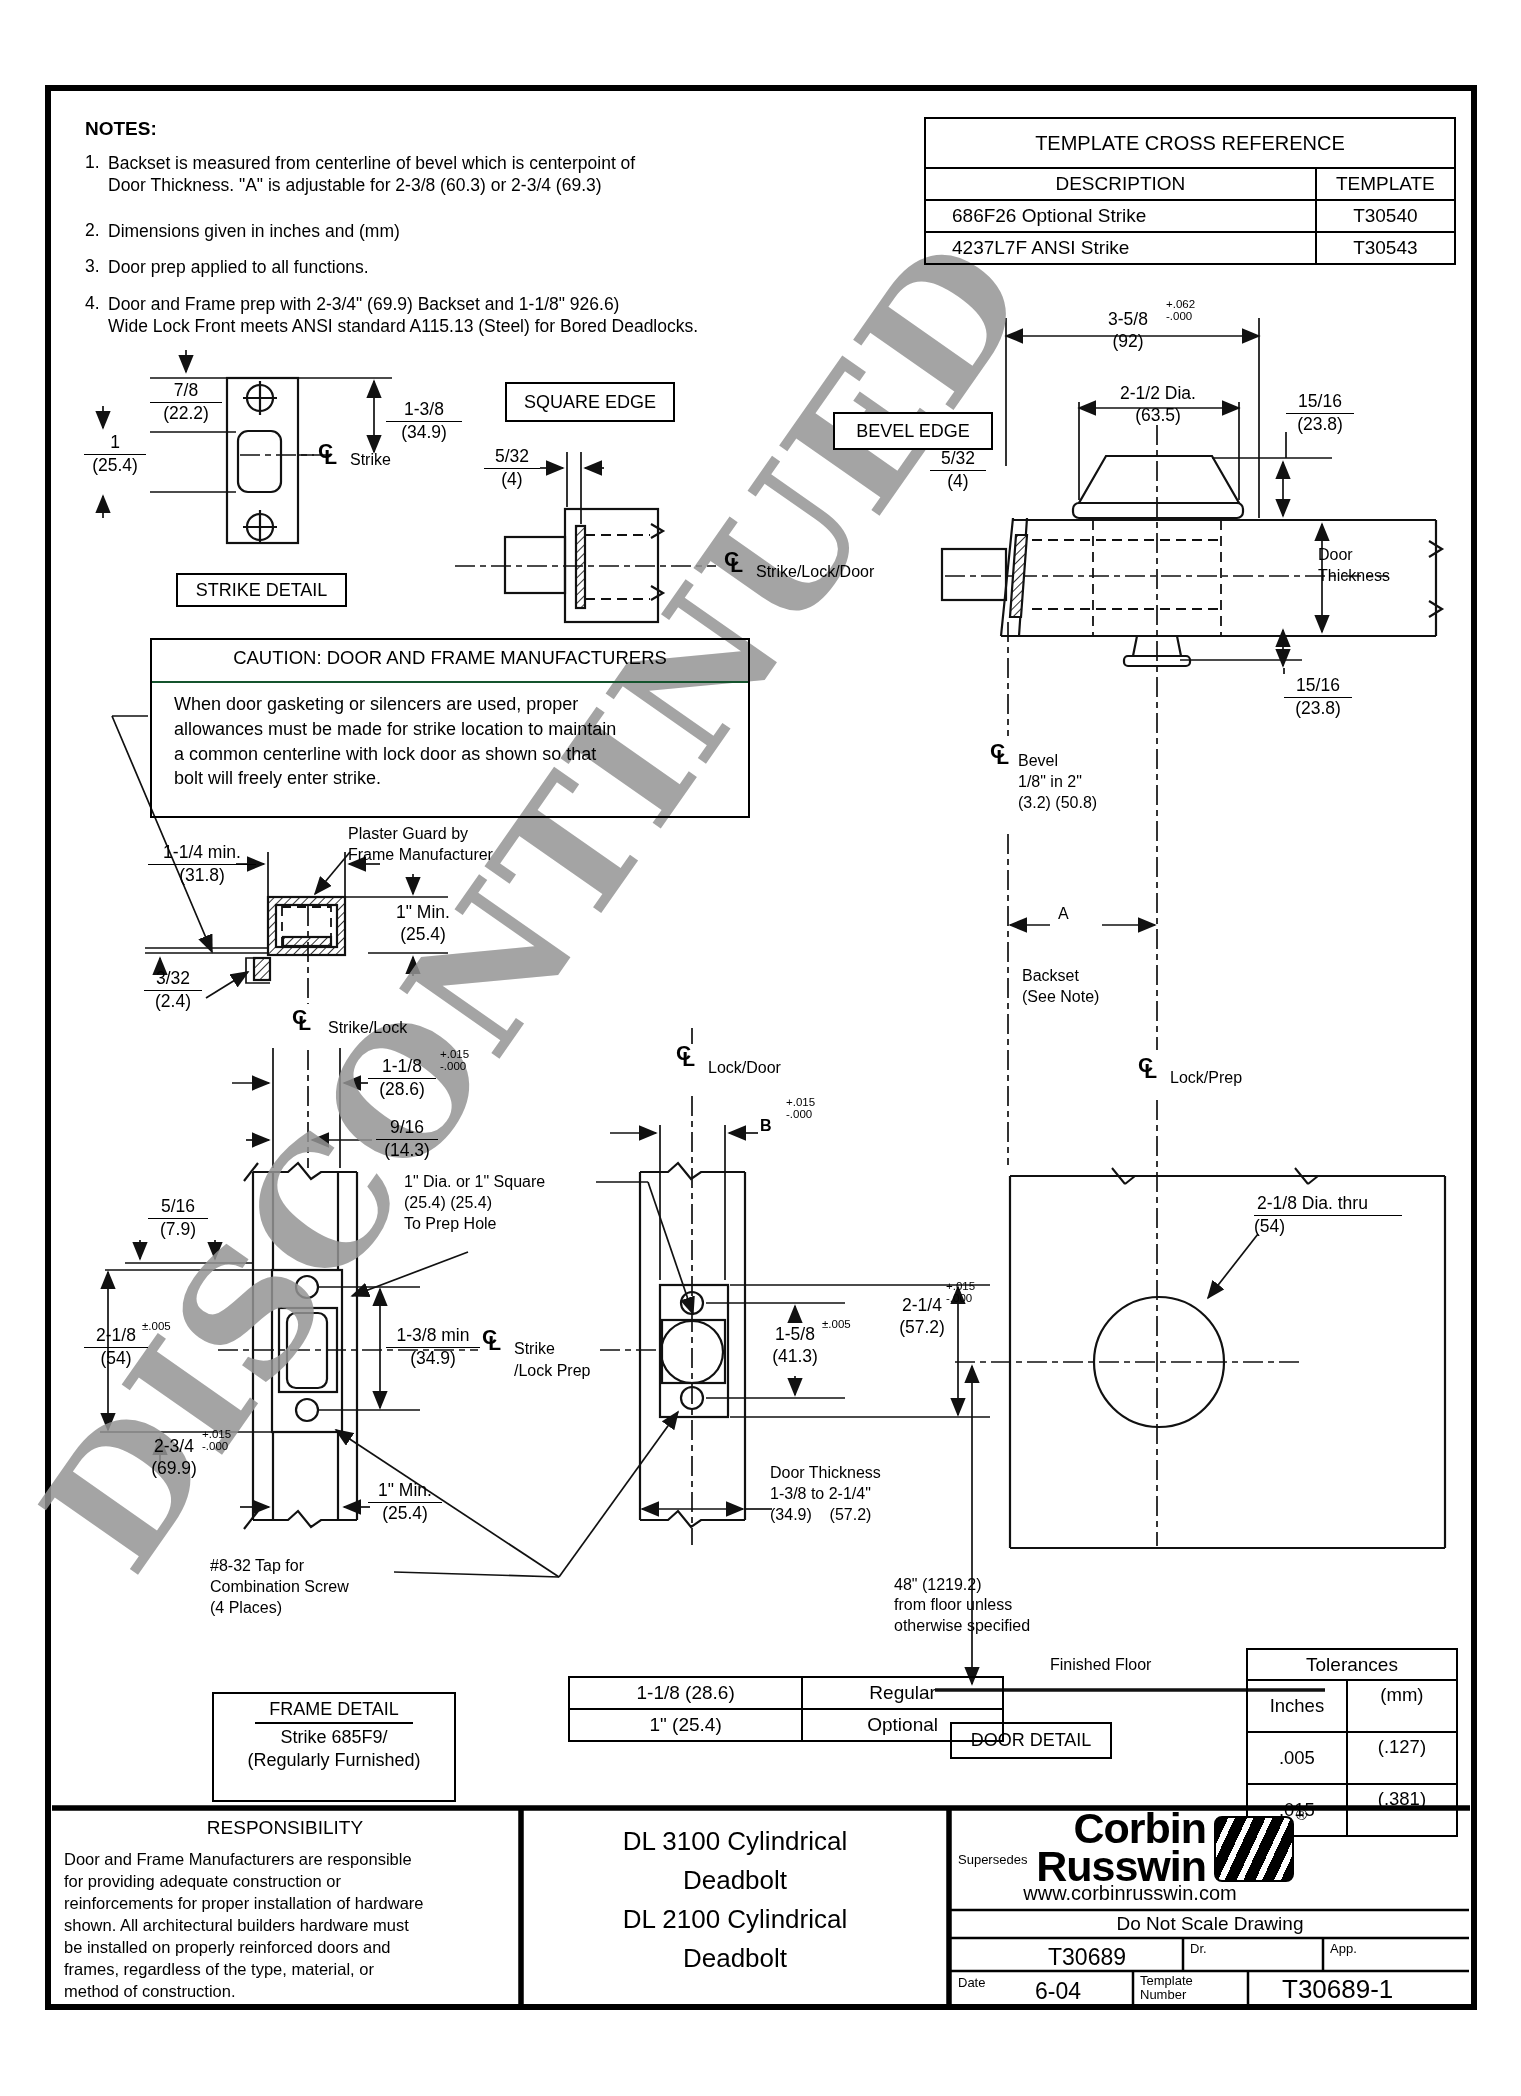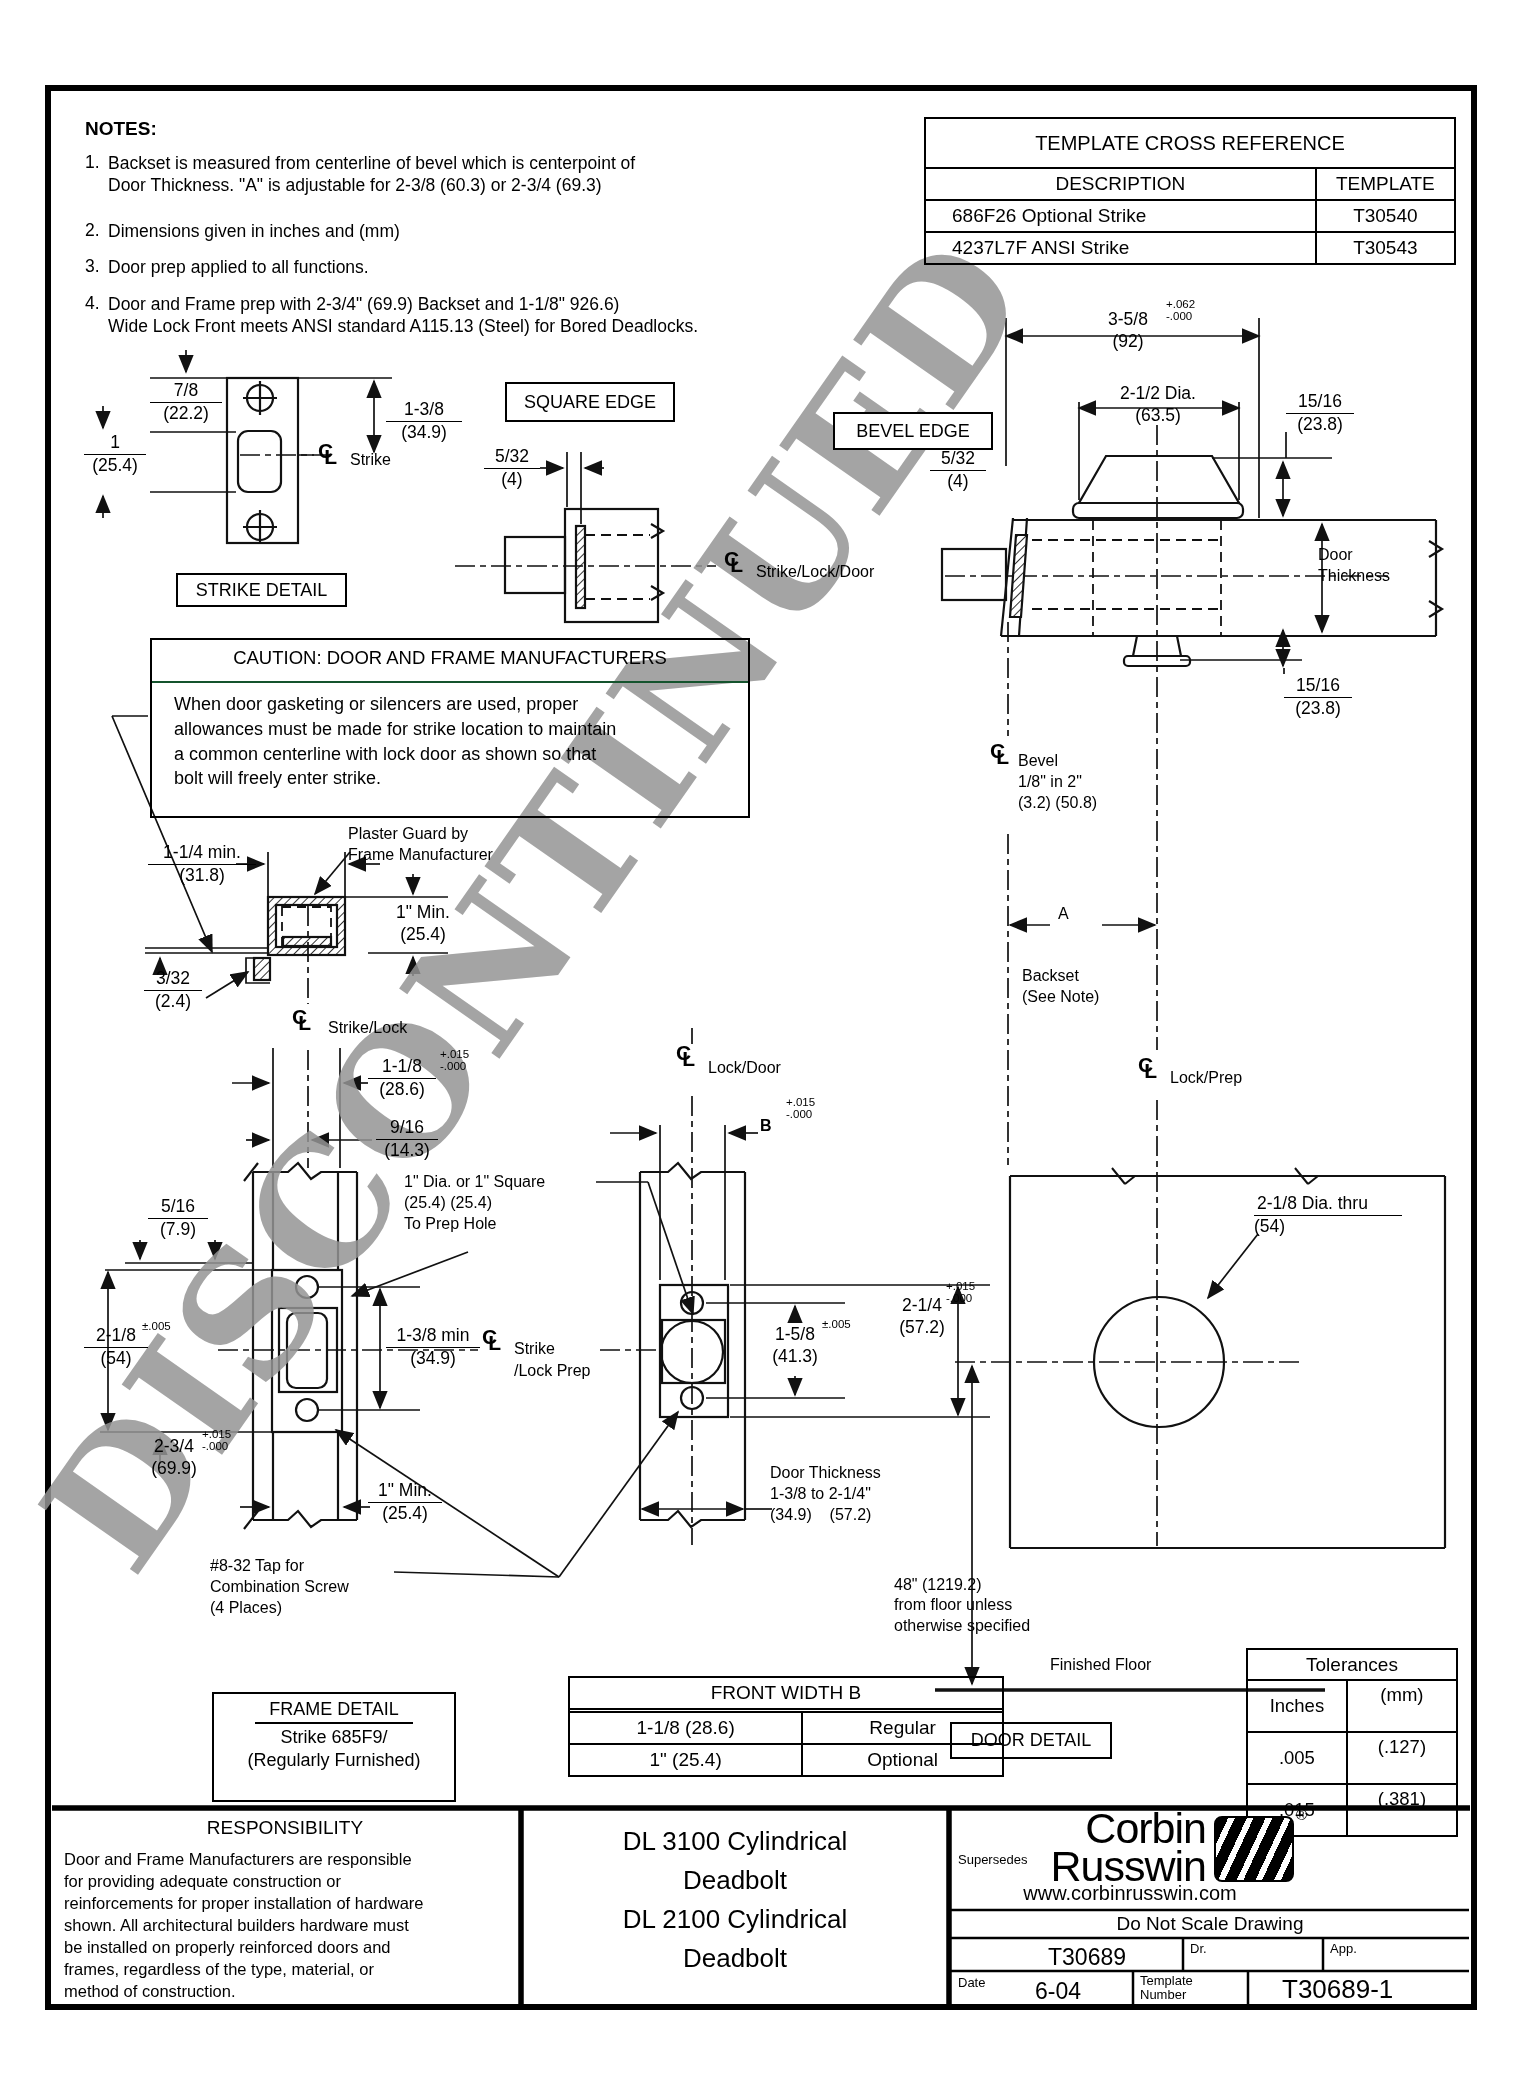--- a/index.html
+++ b/index.html
@@ -54,21 +54,21 @@
   .tolr .row:last-child{border-bottom:none}
   .tolr .c1{width:48%;border-right:2px solid #000;text-align:center;padding:14px 0;box-sizing:border-box}
   .tolr .c2{width:52%;text-align:center;padding:3px 0}
   .framedet{position:absolute;left:212px;top:1692px;width:244px;height:110px;border:2px solid #000;z-index:3;box-sizing:border-box;text-align:center;font-size:18px}
   .framedet .t{display:inline-block;border-bottom:2px solid #000;padding:5px 14px 2px;margin-bottom:2px}
   .framedet .l{line-height:1.3}
   
   .resp-title{position:absolute;left:60px;top:1817px;width:450px;text-align:center;font-size:19px;z-index:3}
   .resp-body{position:absolute;left:64px;top:1849px;width:450px;font-size:16.5px;line-height:1.33;white-space:pre-line;z-index:3}
   .product{position:absolute;left:525px;top:1822px;width:420px;text-align:center;font-size:26px;line-height:1.5;white-space:pre-line;z-index:3}
-  .brandtxt{position:absolute;left:950px;top:1810px;width:256px;text-align:right;font-weight:normal;z-index:3;font-size:43px;line-height:.88;letter-spacing:-1px}
+  .brandtxt{position:absolute;left:950px;top:1810px;width:256px;text-align:right;font-weight:bold;z-index:3;font-size:43px;line-height:.88;letter-spacing:-1px}
   .brandmark{position:absolute;left:1214px;top:1816px;width:76px;height:62px;z-index:3;border-radius:8px;
      background:repeating-linear-gradient(115deg,#000 0 11px,#fff 11px 17px);border:2px solid #000}
   .reg{position:absolute;left:1296px;top:1806px;font-size:15px;z-index:3}
   .website{position:absolute;left:950px;top:1882px;width:360px;text-align:center;font-size:20px;z-index:3}
   .dnsd{position:absolute;left:952px;top:1913px;width:516px;text-align:center;font-size:19px;z-index:3}
   .cell-s{position:absolute;font-size:13px;z-index:3}
   .cell-v{position:absolute;font-size:23px;z-index:3}
   .cell-v2{position:absolute;font-size:26px;z-index:3}
   .cell-2l{position:absolute;font-size:13px;line-height:1.06;white-space:pre-line;z-index:3}
 </style>
@@ -423,21 +423,20 @@
 otherwise specified</div>
 <div class="lbl big" style="left:1050px;top:1655px;width:150px">Finished Floor</div>
 
 <div class="framedet">
   <span class="t">FRAME DETAIL</span>
   <div class="l">Strike 685F9/</div>
   <div class="l">(Regularly Furnished)</div>
 </div>
 
 <div class="fwb">
-  <div class="t">FRONT WIDTH B</div>
   <div class="row">
     <div class="c1">1-1/8 (28.6)</div>
     <div class="c2">Regular</div>
   </div>
   <div class="row">
     <div class="c1">1" (25.4)</div>
     <div class="c2">Optional</div>
   </div>
 </div>
 

